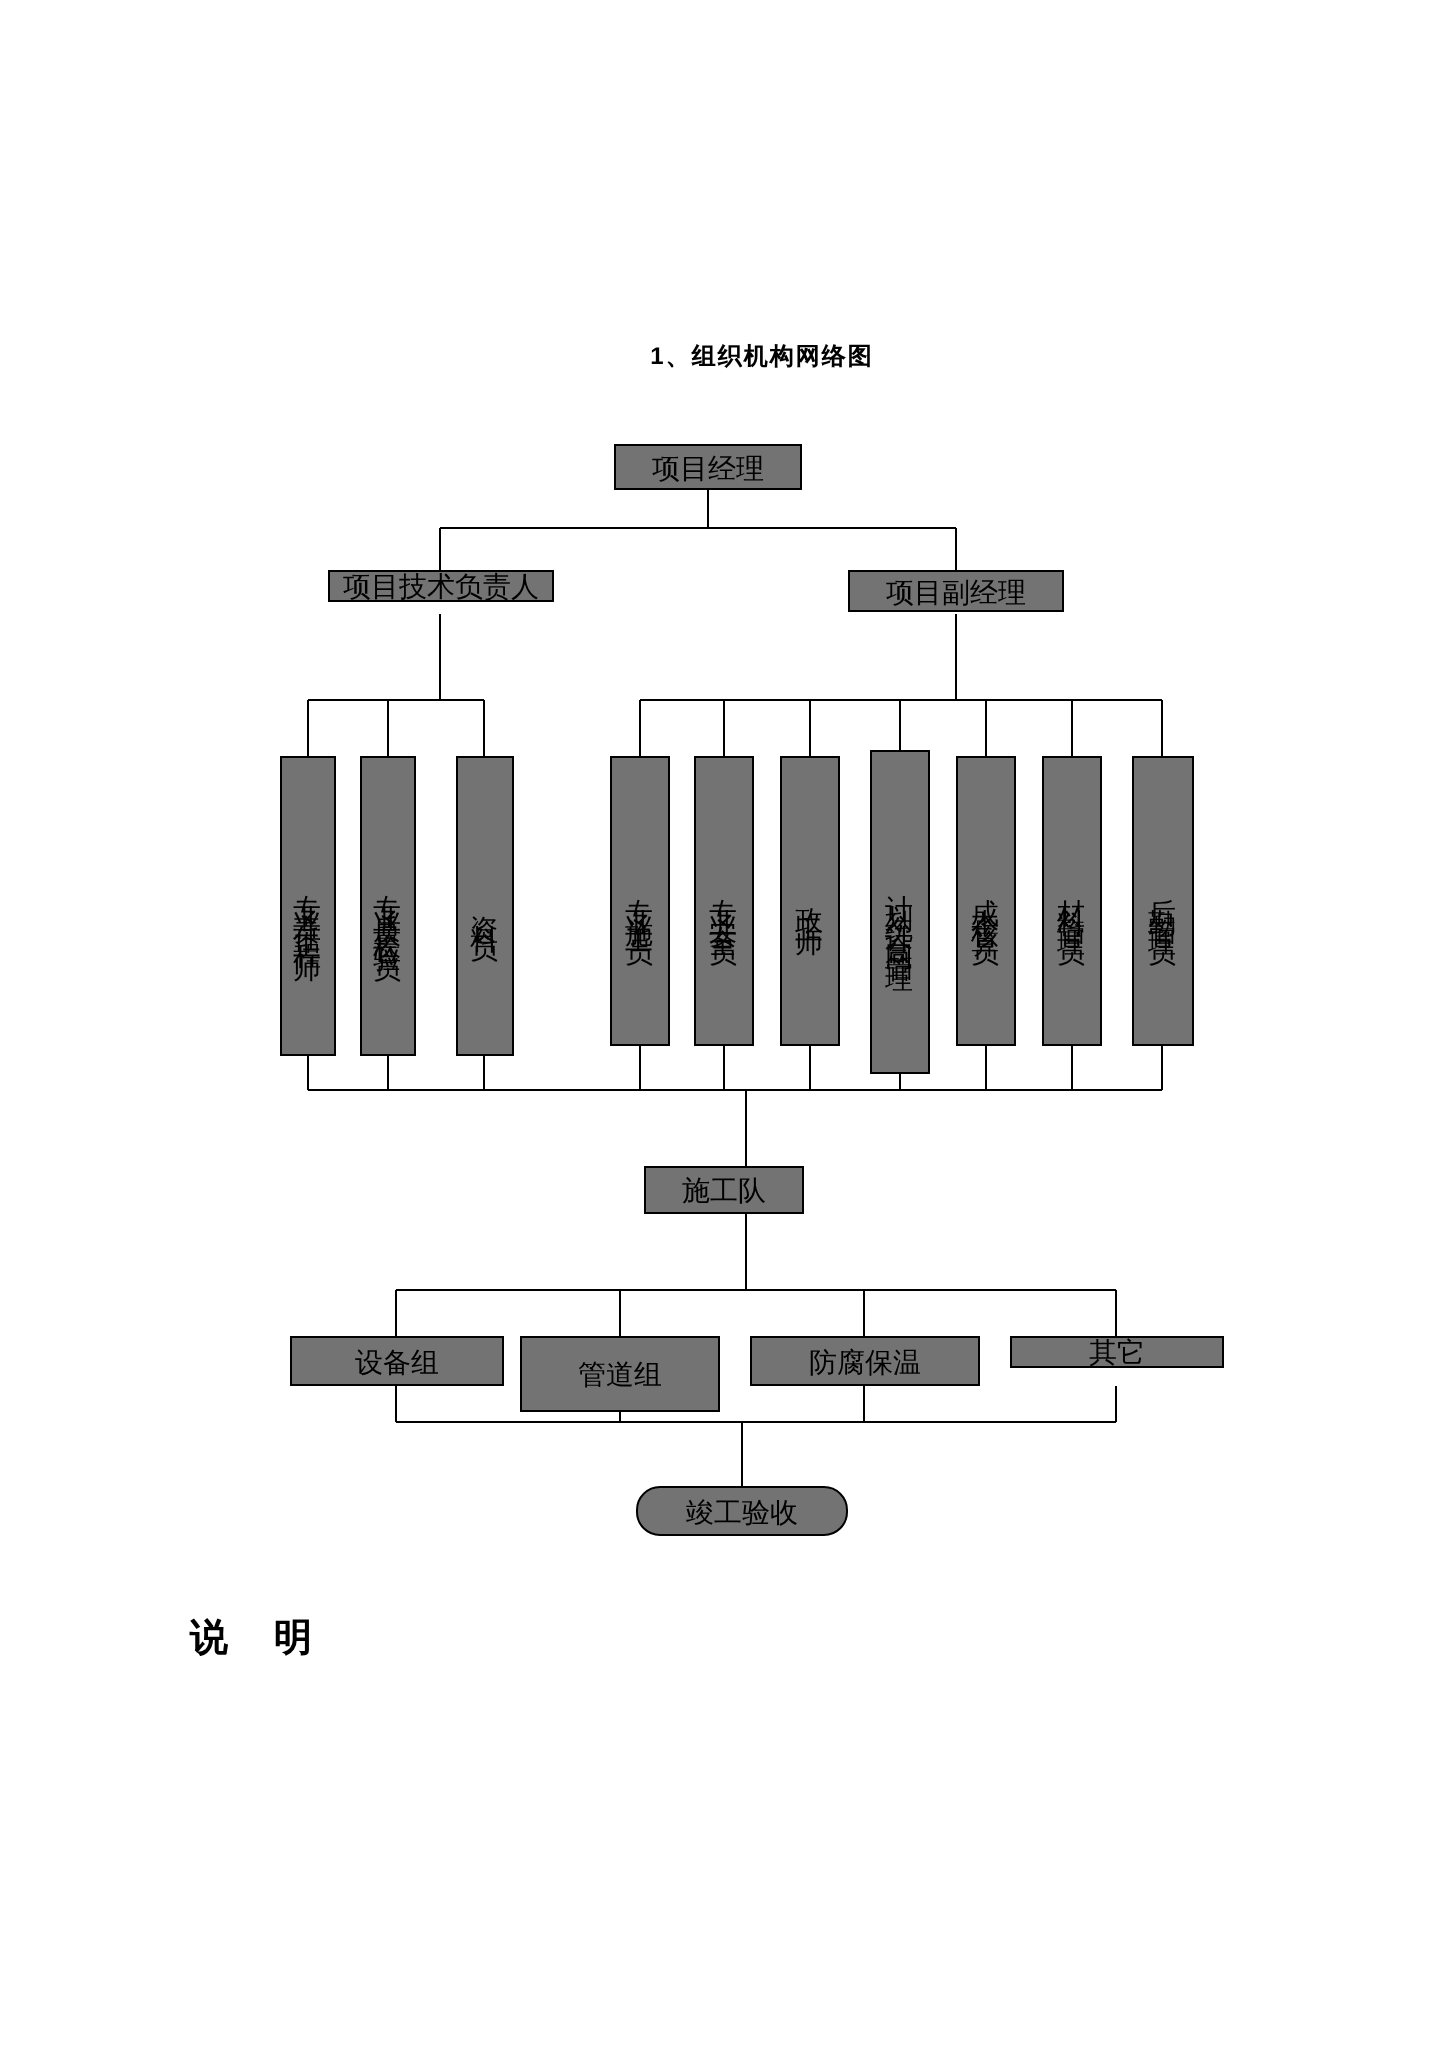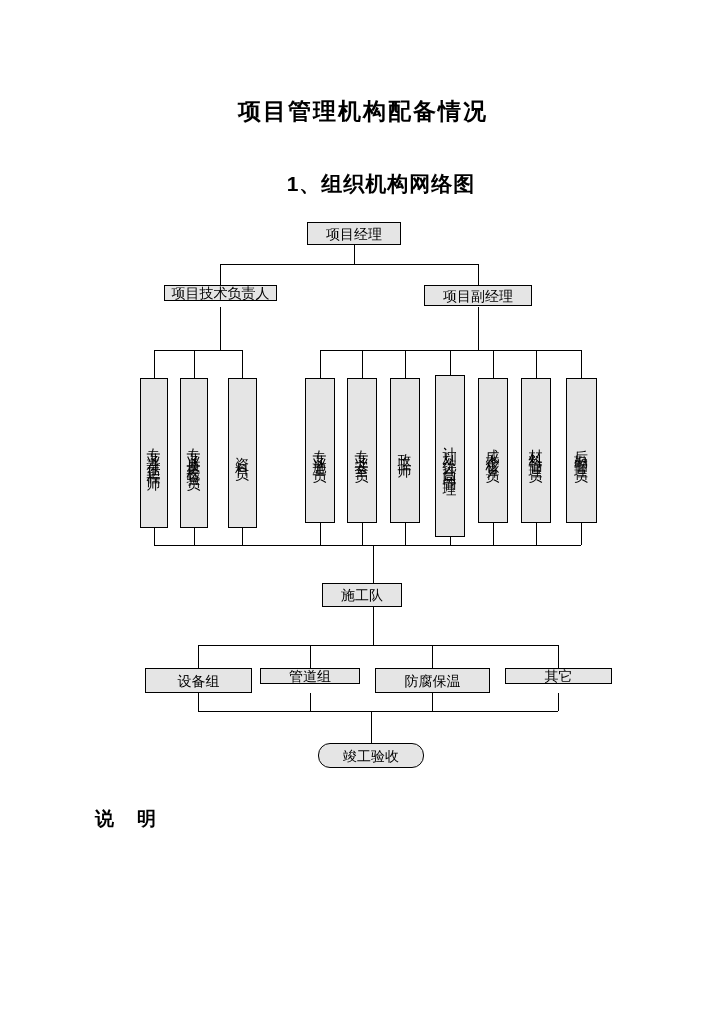--- a/index.html
+++ b/index.html
@@ -18,34 +18,34 @@
     top:96px; left:0; width:100%;
     text-align:center;
     font-size:23px;
     font-weight:bold;
     letter-spacing:2px;
   }
   .section-heading {
     position:absolute;
     top:170px; left:0; width:100%;
     text-align:center;
-    font-size:21px;
+    font-size:12px;
     font-weight:bold;
     letter-spacing:1px;
     padding-left:36px;
   }
   .connectors {
     position:absolute;
     top:0; left:0;
     pointer-events:none;
   }
   .node {
     position:absolute;
     border:1px solid #000000;
-    background:#e5e5e5;
+    background:#737373;
     display:flex;
     align-items:center;
     justify-content:center;
     font-size:14px;
     line-height:1;
     white-space:nowrap;
   }
   .vnode span {
     writing-mode:vertical-rl;
     text-orientation:upright;
@@ -59,21 +59,20 @@
     font-size:19px;
     font-weight:bold;
     letter-spacing:2px;
   }
 </style>
 </head>
 <body>
 
 <div class="page">
 
-  <div class="doc-title">项目管理机构配备情况</div>
   <div class="section-heading">1、组织机构网络图</div>
 
   <svg class="connectors" width="726" height="1026" xmlns="http://www.w3.org/2000/svg">
     <path d="M354 245 V264 M220 264 H478 M220 264 V285 M478 264 V285
              M220 307 V350 M154 350 H242 M154 350 V378 M194 350 V378 M242 350 V378
              M478 307 V350 M320 350 H581
              M320 350 V378 M362 350 V378 M405 350 V378 M450 350 V375 M493 350 V378 M536 350 V378 M581 350 V378
              M154 528 V545 M194 528 V545 M242 528 V545
              M320 523 V545 M362 523 V545 M405 523 V545 M450 537 V545 M493 523 V545 M536 523 V545 M581 523 V545
              M154 545 H581 M373 545 V583
@@ -116,21 +115,21 @@
   <div class="node vnode" style="left:521px;top:378px;width:30px;height:145px;">
     <span>材料管理员</span>
   </div>
   <div class="node vnode" style="left:566px;top:378px;width:31px;height:145px;">
     <span>后勤管理员</span>
   </div>
 
   <div class="node" style="left:322px;top:583px;width:80px;height:24px;">施工队</div>
 
   <div class="node" style="left:145px;top:668px;width:107px;height:25px;">设备组</div>
-  <div class="node" style="left:260px;top:668px;width:100px;height:16px;">管道组</div>
+  <div class="node" style="left:260px;top:668px;width:100px;height:38px;">管道组</div>
   <div class="node" style="left:375px;top:668px;width:115px;height:25px;">防腐保温</div>
   <div class="node" style="left:505px;top:668px;width:107px;height:16px;">其它</div>
 
   <div class="node" style="left:318px;top:743px;width:106px;height:25px;border-radius:12px;">竣工验收</div>
 
   <div class="note-label">说　明</div>
 
 </div>
 
 </body></html>

